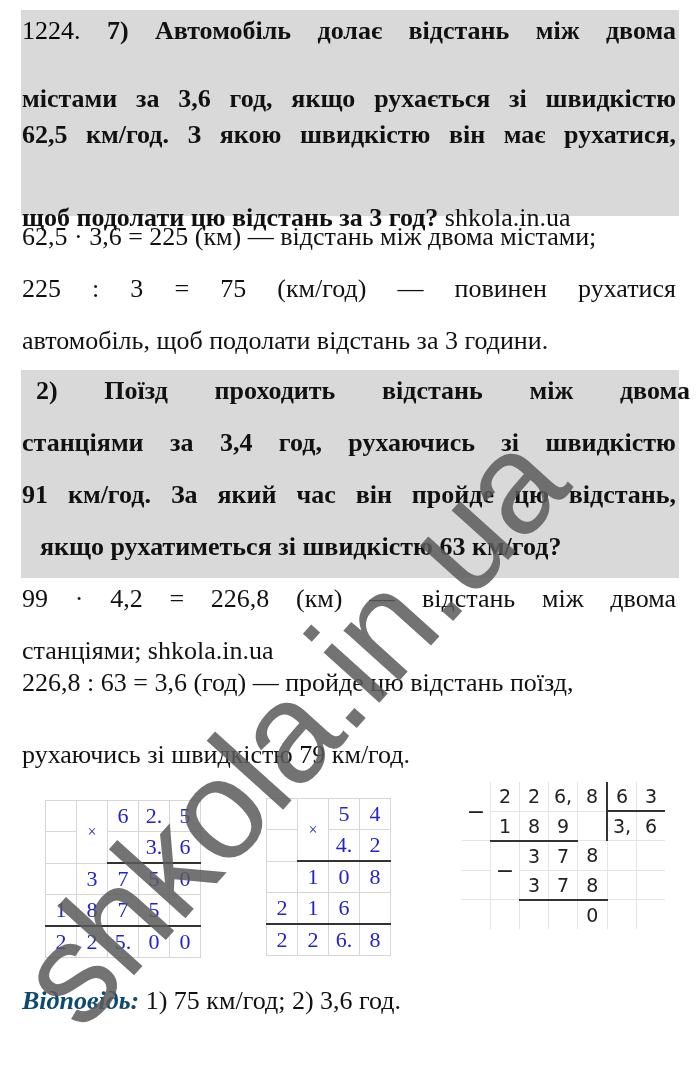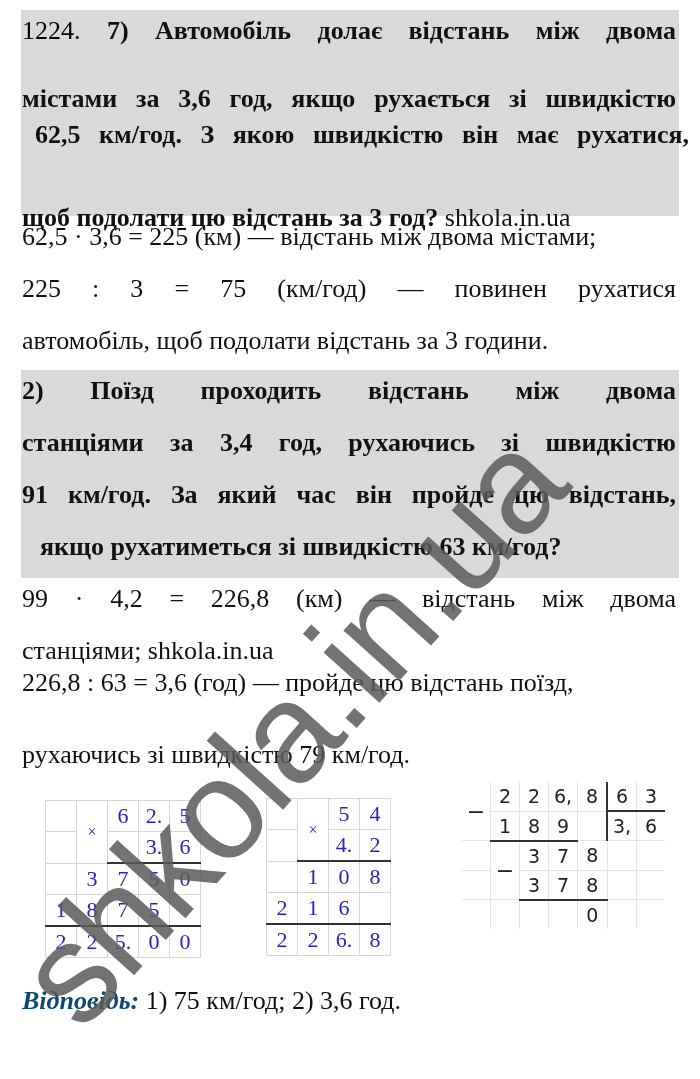--- a/index.html
+++ b/index.html
@@ -48,31 +48,31 @@
 </style>
 </head>
 <body>
 
 <div class="grey-box" style="top:10px;height:206px;"></div>
 <div class="line bold just" style="top:16px;">
   <span class="num">1224.</span>
   <span>7) Автомобіль долає відстань між двома</span>
 </div>
 <div class="line bold just" style="top:68px;margin-top:16px;">містами за 3,6 год, якщо рухається зі швидкістю</div>
-<div class="line bold just" style="top:120px;margin-left:13px;">62,5 км/год. З якою швидкістю він має рухатися,</div>
+<div class="line bold just" style="top:120px;">62,5 км/год. З якою швидкістю він має рухатися,</div>
 <div class="line bold" style="top:172px;margin-top:31px;">
   <span>щоб подолати цю відстань за 3 год?</span><span class="site"> shkola.in.ua</span>
 </div>
 
 <div class="line" style="top:222px;">62,5 · 3,6 = 225 (км) — відстань між двома містами;</div>
 <div class="line just" style="top:274px;">225 : 3 = 75 (км/год) — повинен рухатися</div>
 <div class="line" style="top:326px;">автомобіль, щоб подолати відстань за 3 години.</div>
 
 <div class="grey-box" style="top:370px;height:208px;"></div>
-<div class="line bold just" style="top:376px;">2) Поїзд проходить відстань між двома</div>
+<div class="line bold just" style="top:376px;padding-left:14px;">2) Поїзд проходить відстань між двома</div>
 <div class="line bold just" style="top:428px;">станціями за 3,4 год, рухаючись зі швидкістю</div>
 <div class="line bold just" style="top:480px;">91 км/год. За який час він пройде цю відстань,</div>
 <div class="line bold" style="top:532px;padding-left:18px;">якщо рухатиметься зі швидкістю 63 км/год?</div>
 
 <div class="line just" style="top:584px;">99 · 4,2 = 226,8 (км) — відстань між двома</div>
 <div class="line" style="top:636px;">станціями; shkola.in.ua</div>
 <div class="line" style="top:668px;">226,8 : 63 = 3,6 (год) — пройде цю відстань поїзд,</div>
 <div class="line" style="top:740px;">рухаючись зі швидкістю 79 км/год.</div>
 
 <table class="grid g1" style="left:45px;top:800px;">

